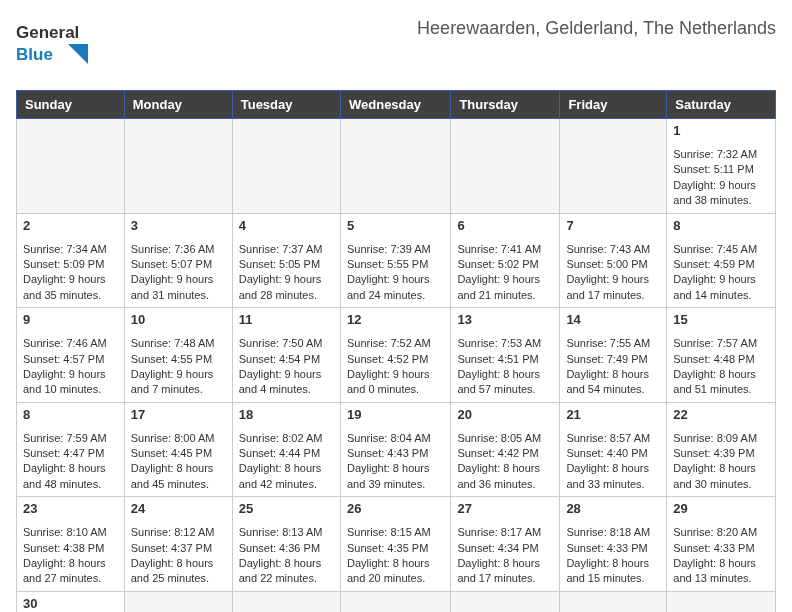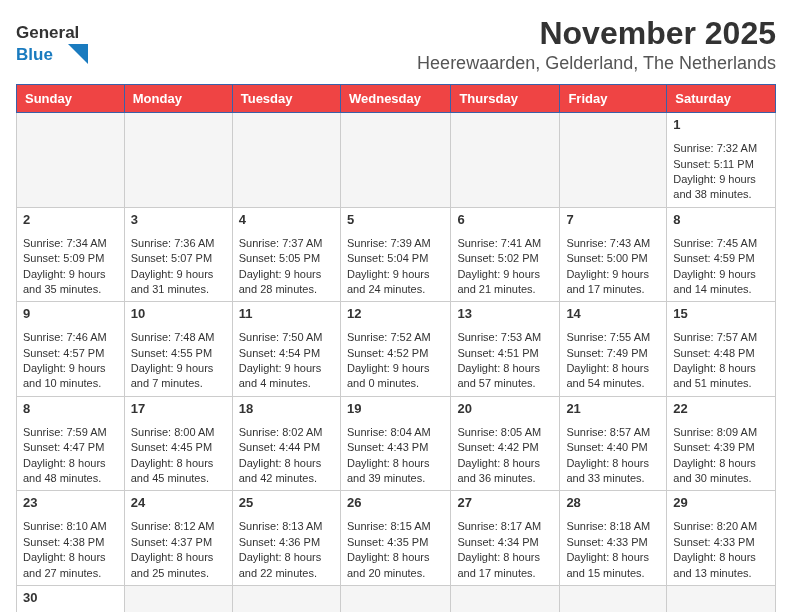--- a/index.html
+++ b/index.html
@@ -11,21 +11,21 @@
     }
     .page {
       width: 792px;
       padding: 16px 16px 16px 16px;
       background: #fff;
     }
     .header {
       display: flex;
       align-items: flex-start;
       justify-content: space-between;
-      margin-bottom: 10px;
+      margin-bottom: 18px;
     }
     .logo-area {
       display: flex;
       align-items: center;
     }
     .title-area {
       text-align: right;
     }
     .calendar-title {
       font-size: 32px;
@@ -37,21 +37,21 @@
       font-size: 18px;
       color: #555;
       margin-top: 2px;
     }
     .calendar {
       width: 100%;
       border-collapse: collapse;
       border: 1px solid #ccc;
     }
     .calendar th {
-      background-color: #ef4444;
+      background-color: #404040;
       color: #fff;
       font-size: 13px;
       font-weight: bold;
       text-align: left;
       padding: 6px 8px;
       border: 1px solid #3a60a8;
     }
     .calendar td {
       vertical-align: top;
       border: 1px solid #ccc;
@@ -90,21 +90,20 @@
           <text x="0" y="22" font-family="Arial" font-size="17" font-weight="bold" fill="#333">General</text>
 
           <polygon points="52,28 72,28 72,48" fill="#1a7bbf"></polygon>
 
           <text x="0" y="44" font-family="Arial" font-size="17" font-weight="bold" fill="#1a7bbf">Blue</text>
         </svg>
       </div>
     </div>
 
     <div class="title-area">
-      <div class="calendar-title">November 2025</div>
       <div class="calendar-subtitle">Heerewaarden, Gelderland, The Netherlands</div>
     </div>
   </div>
 
   <table class="calendar">
     <thead>
       <tr>
         <th>Sunday</th>
         <th>Monday</th>
         <th>Tuesday</th>
@@ -148,21 +147,21 @@
           <td>
             <span class="day-number">4</span>
             <div class="day-info">Sunrise: 7:37 AM
 Sunset: 5:05 PM
 Daylight: 9 hours
 and 28 minutes.</div>
           </td>
           <td>
             <span class="day-number">5</span>
             <div class="day-info">Sunrise: 7:39 AM
-Sunset: 5:04 PM
+Sunset: 5:55 PM
 Daylight: 9 hours
 and 24 minutes.</div>
           </td>
           <td>
             <span class="day-number">6</span>
             <div class="day-info">Sunrise: 7:41 AM
 Sunset: 5:02 PM
 Daylight: 9 hours
 and 21 minutes.</div>
           </td>

